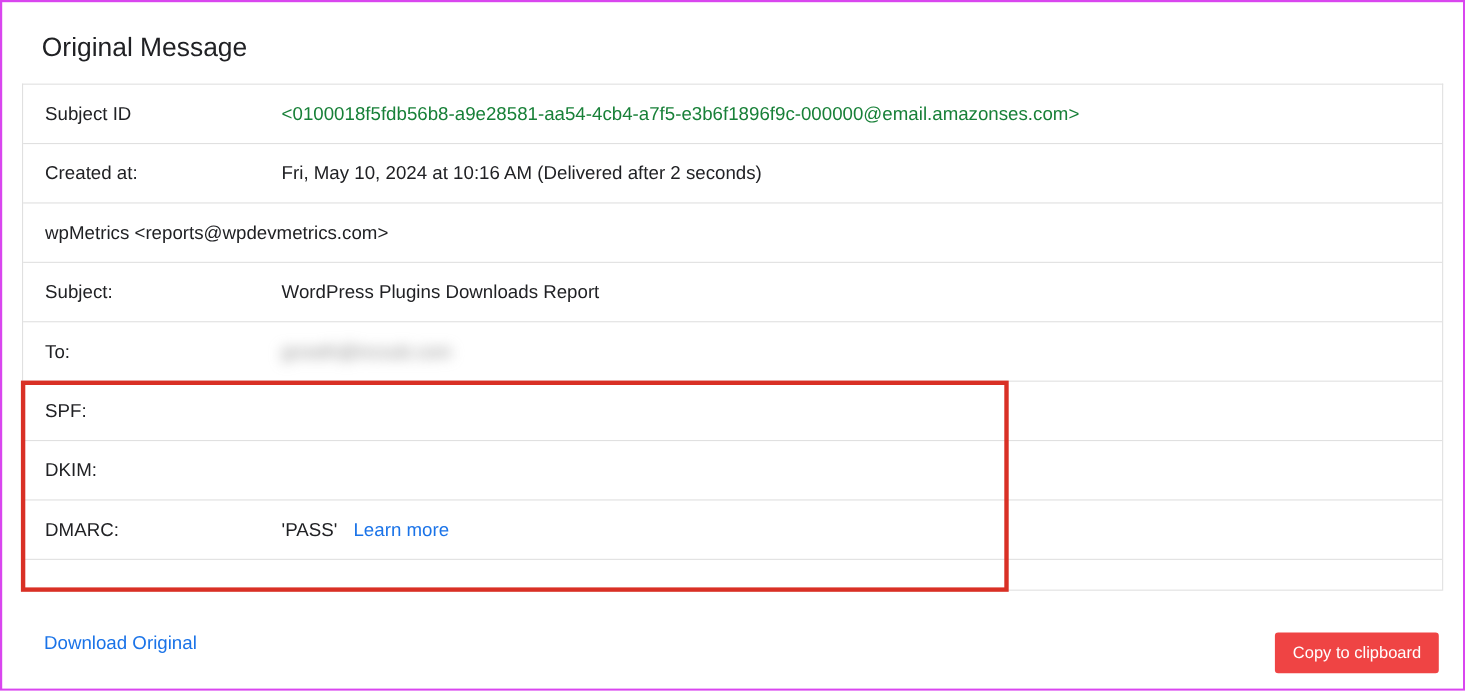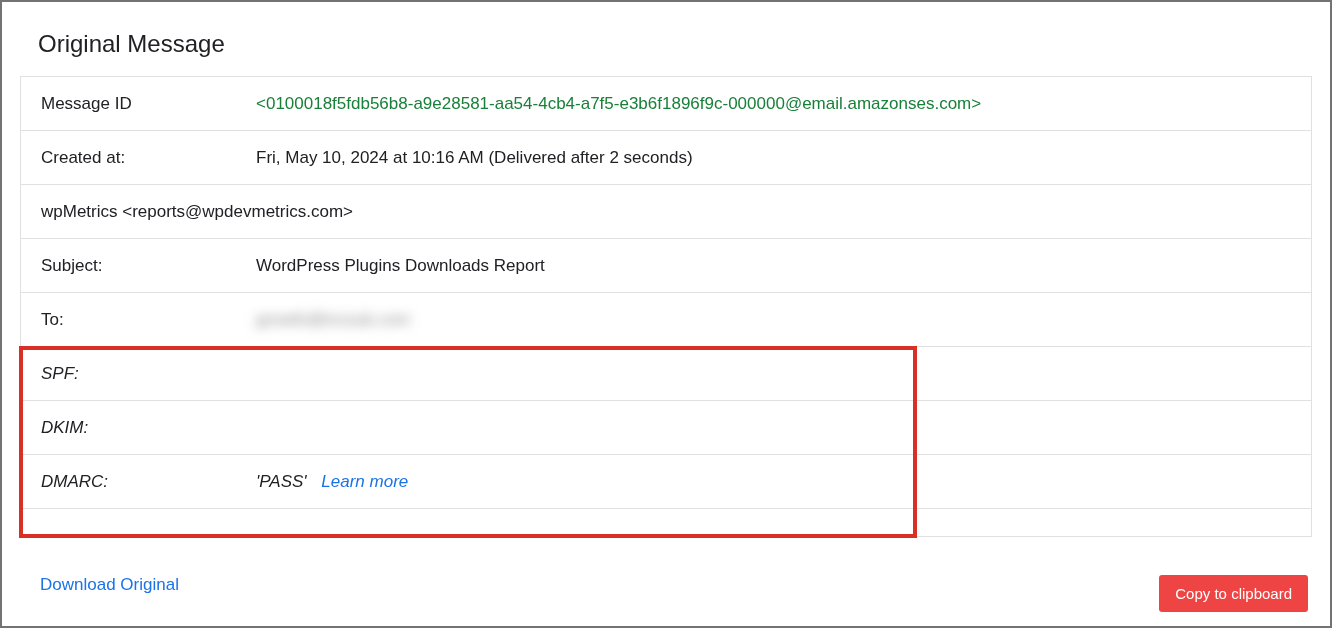--- a/index.html
+++ b/index.html
@@ -4,21 +4,21 @@
   <style>
     * { margin: 0; padding: 0; box-sizing: border-box; }
     body {
       font-family: Arial, Helvetica, sans-serif;
       background: #fff;
       padding: 0;
       width: 1332px;
       height: 628px;
     }
     .container {
-      border: 2px solid #737373;
+      border: 2px solid #d946ef;
       width: 1332px;
       height: 628px;
       padding: 18px 18px 20px 18px;
     }
     .page-title {
       font-size: 24px;
       font-weight: 400;
       color: #202124;
       padding: 10px 0 18px 18px;
     }
@@ -50,21 +50,20 @@
       cursor: pointer;
       margin-left: 10px;
     }
     .blur {
       filter: blur(6px);
       color: #888;
       user-select: none;
     }
     .highlight-box {
       position: relative;
-      font-style: italic;
     }
     .highlight-overlay {
       position: absolute;
       left: -2px;
       top: -1px;
       width: 898px;
       height: 192px;
       border: 4px solid #d93025;
       pointer-events: none;
       z-index: 10;
@@ -93,21 +92,21 @@
   </style>
 </head>
 <body>
 
 <div class="container">
   <h1 class="page-title">Original Message</h1>
 
   <div class="info-table">
 
     <div class="info-row">
-      <div class="info-label">Message ID</div>
+      <div class="info-label">Subject ID</div>
       <div class="info-value msg-id">&lt;0100018f5fdb56b8-a9e28581-aa54-4cb4-a7f5-e3b6f1896f9c-000000@email.amazonses.com&gt;</div>
     </div>
 
     <div class="info-row">
       <div class="info-label">Created at:</div>
       <div class="info-value">Fri, May 10, 2024 at 10:16 AM (Delivered after 2 seconds)</div>
     </div>
 
     <div class="info-row">
       <div class="info-value">wpMetrics &lt;reports@wpdevmetrics.com&gt;</div>

